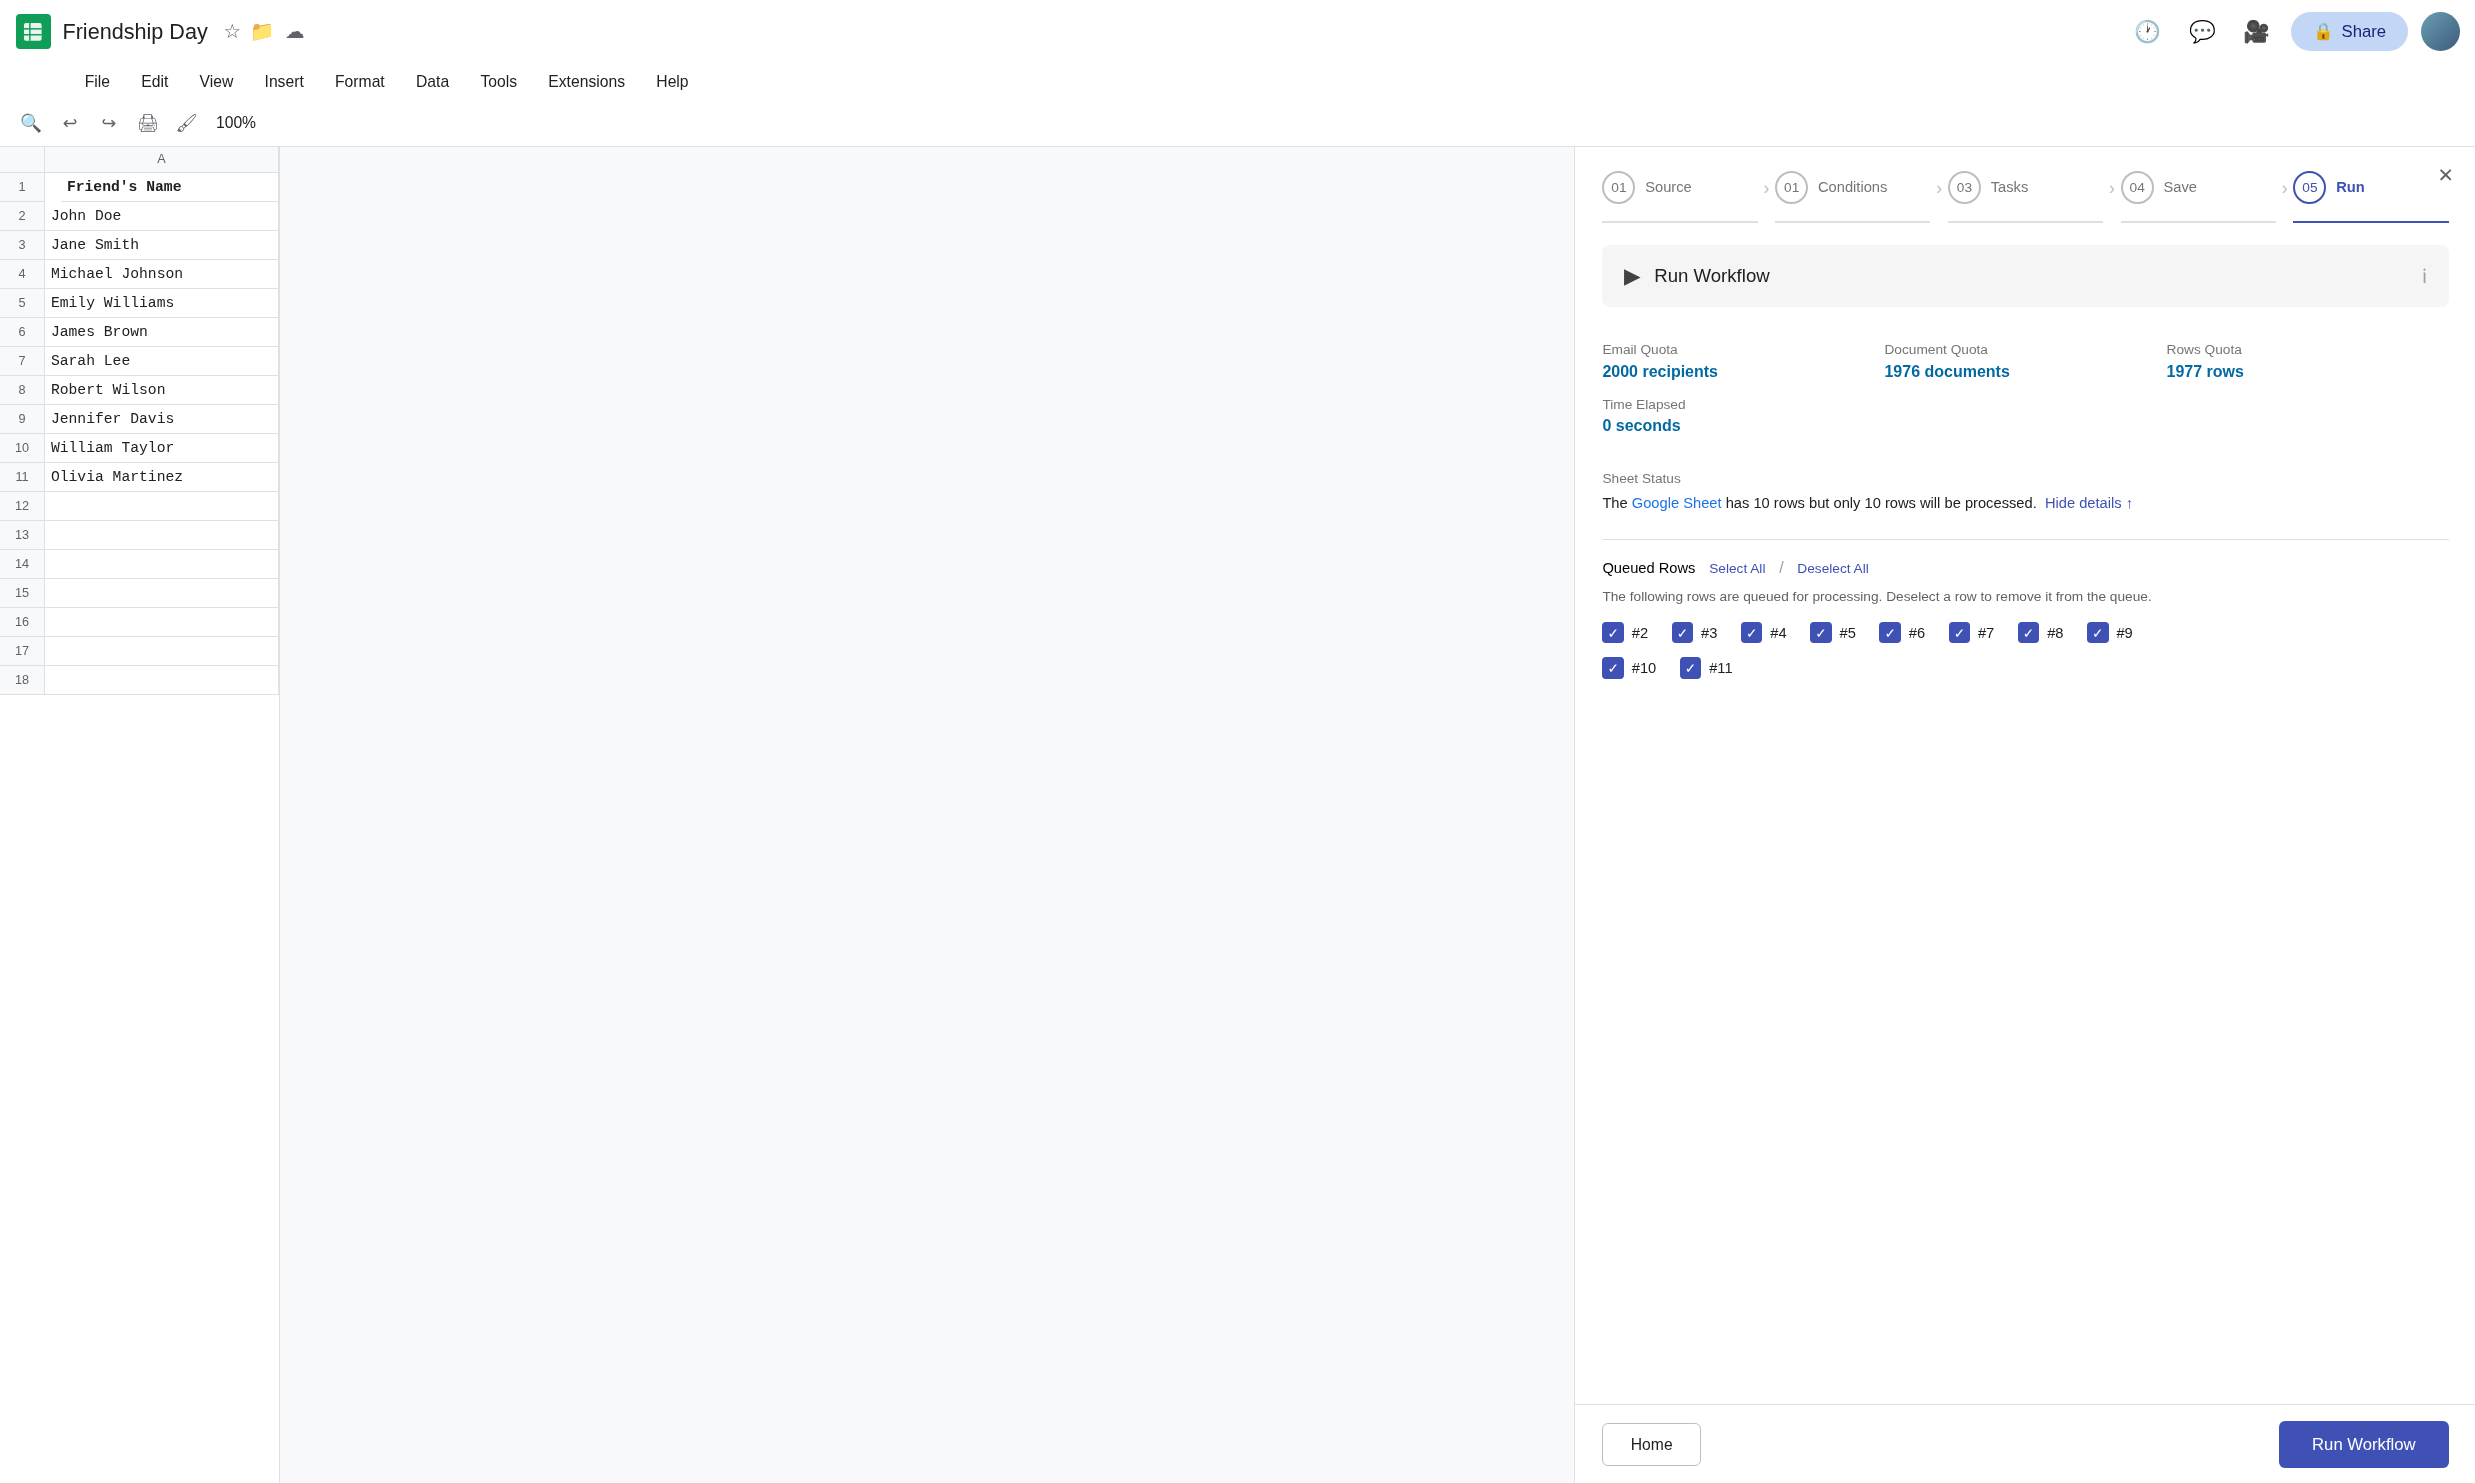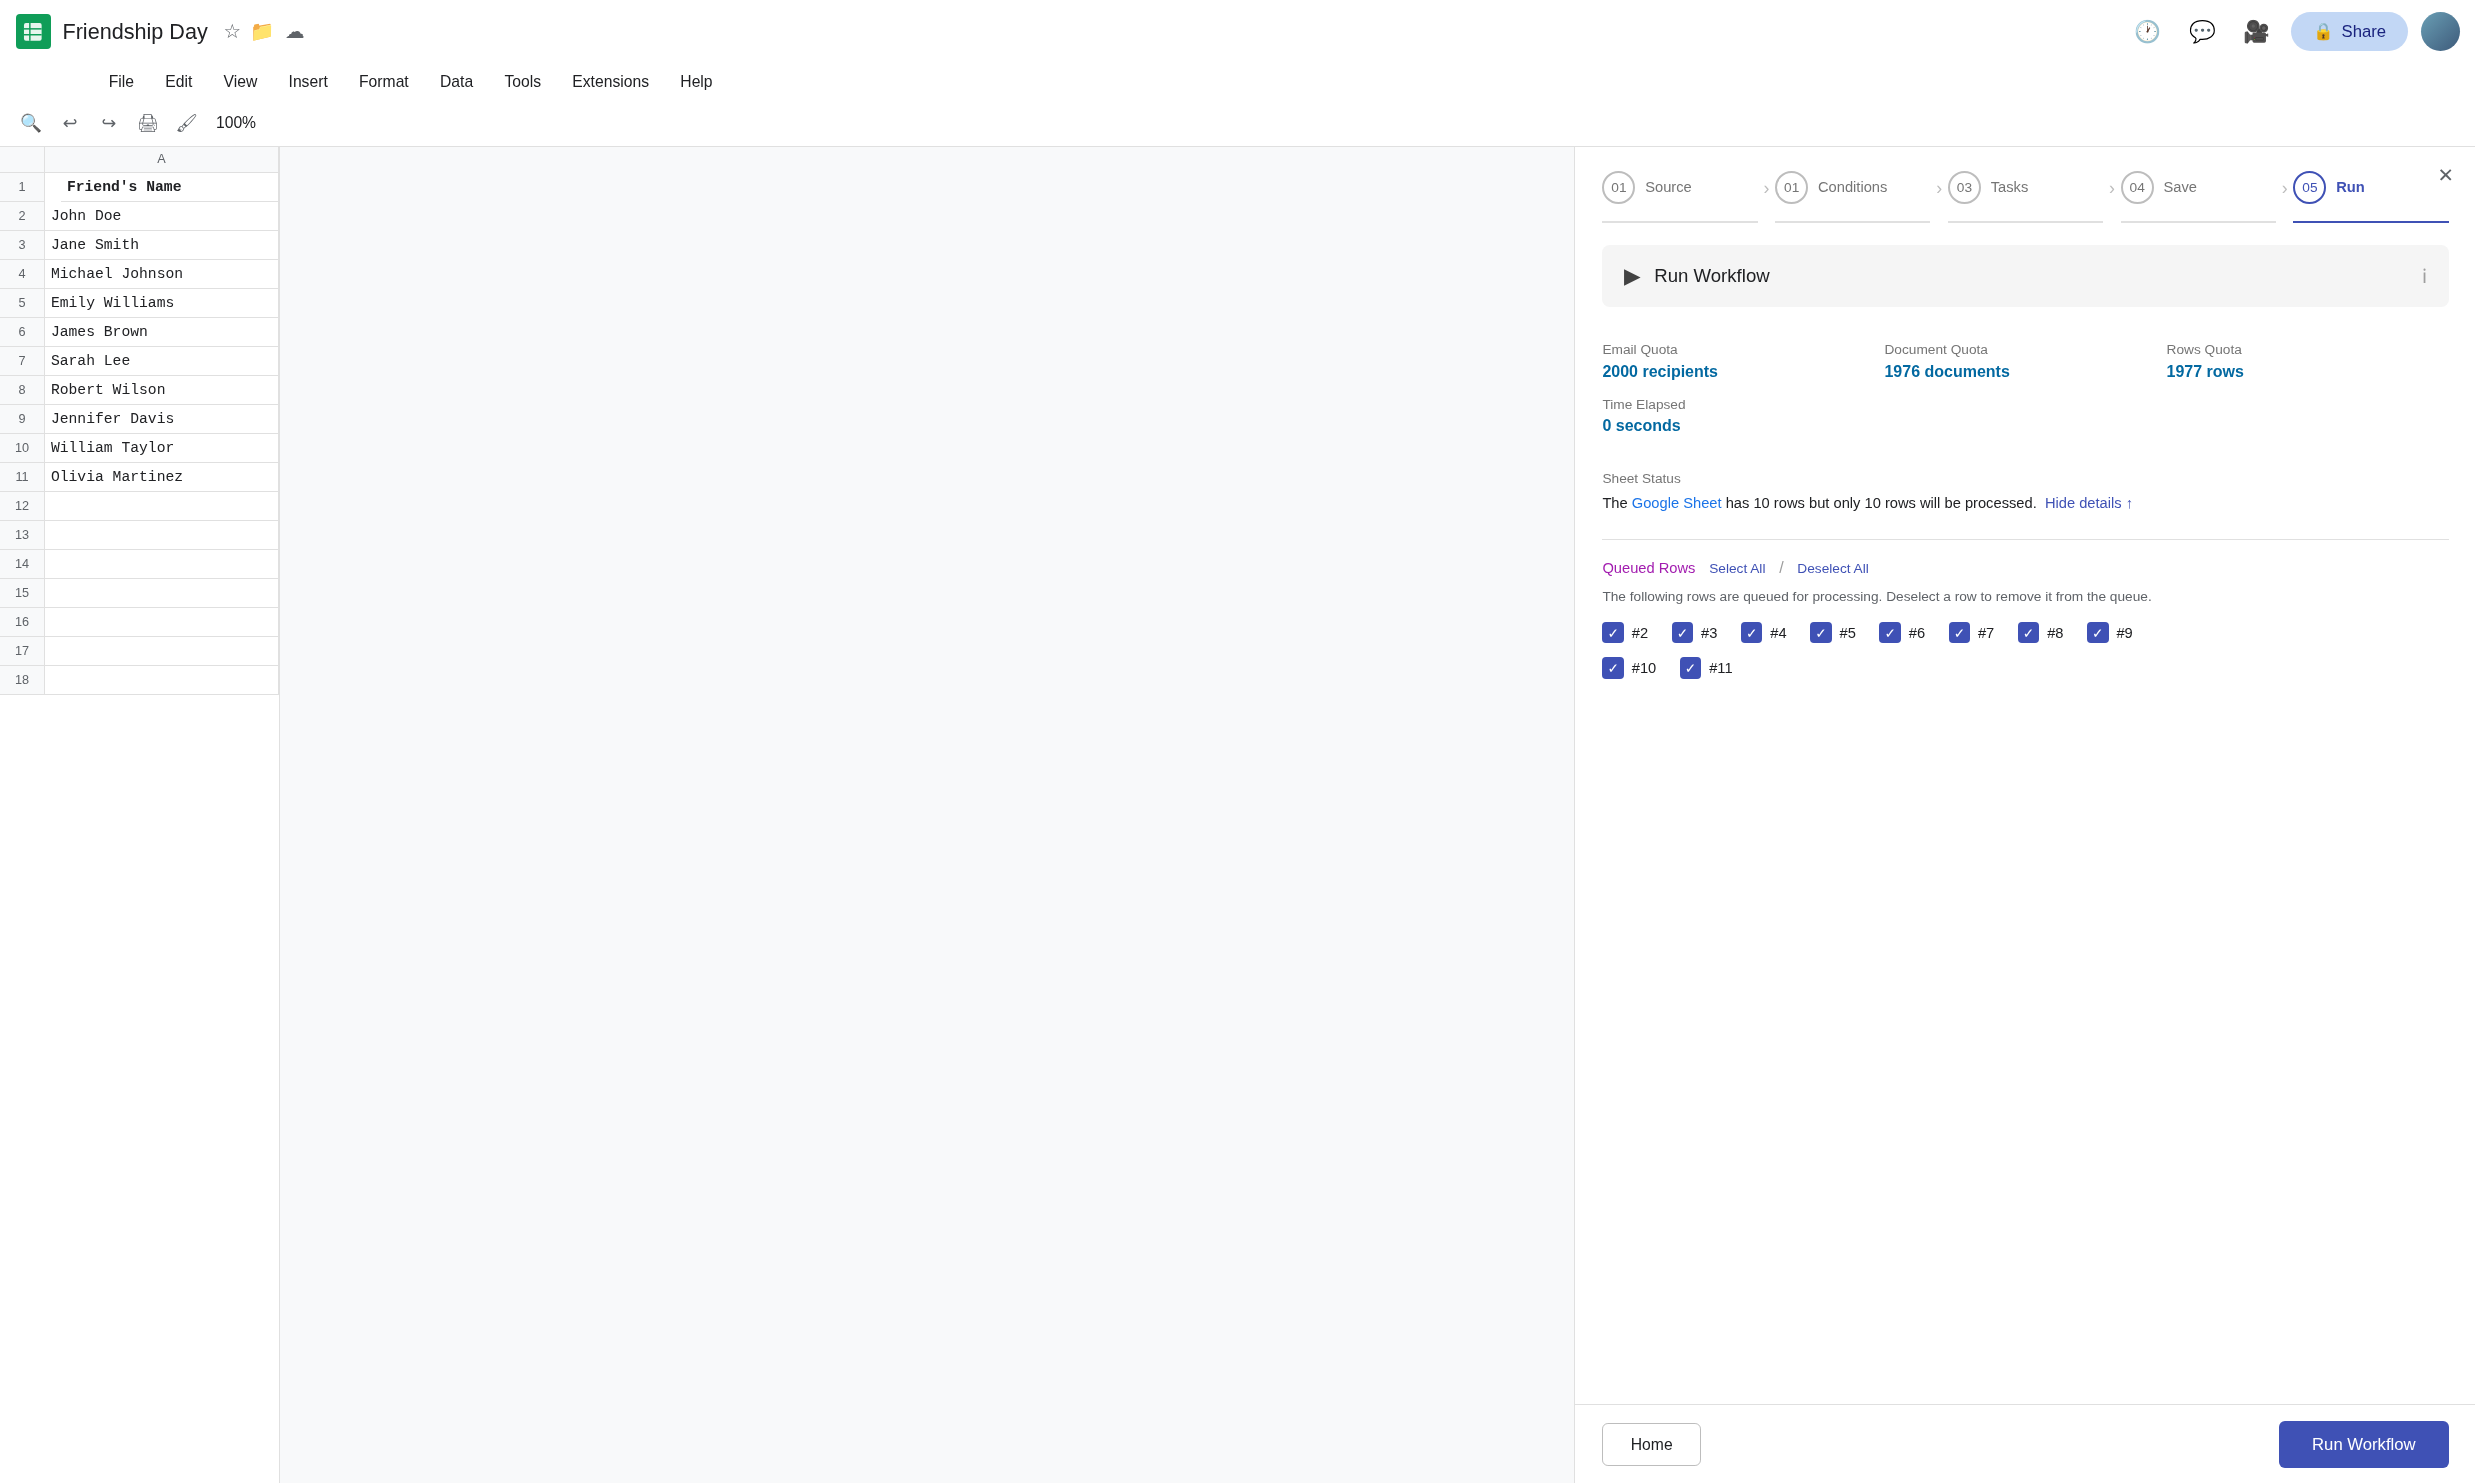--- a/index.html
+++ b/index.html
@@ -55,21 +55,21 @@
       cursor: pointer;
     }
     .avatar {
       width: 39px; height: 39px; border-radius: 50%;
       background: linear-gradient(135deg, #6a9fb5, #3d5a7a);
     }
 
     
     .gs-menubar {
       display: flex; align-items: center; padding: 0 71px;
-      height: 37px; gap: 3.9px; margin-left: 24px;
+      height: 37px; gap: 3.9px;
     }
     .gs-menu-item {
       padding: 3.9px 13.7px; font-size: 15.7px; color: #202124;
       cursor: pointer; border-radius: 3.9px;
     }
 
     
     .gs-toolbar {
       display: flex; align-items: center; padding: 3.9px 13.7px;
       height: 47px; gap: 3.9px; border-bottom: 1px solid #e0e0e0;
@@ -246,21 +246,21 @@
     .gs-link { color: #1a73e8; text-decoration: none; cursor: pointer; }
     .hide-link { color: #3f51b5; text-decoration: none; cursor: pointer; font-size: 14.7px; }
 
     .divider { height: 1px; background: #e0e0e0; margin: 19.6px 0; }
 
     
     .queued-section { }
     .queued-header {
       display: flex; align-items: center; gap: 13.7px; margin-bottom: 11.8px;
     }
-    .queued-title { font-size: 14.7px; color: #a21caf; font-weight: 500; }
+    .queued-title { font-size: 14.7px; color: #000000; font-weight: 500; }
     .select-links { font-size: 13.7px; color: #3f51b5; cursor: pointer; }
     .queued-desc { font-size: 13.7px; color: #5f6368; margin-bottom: 17.6px; }
 
     .checkbox-row {
       display: flex; flex-wrap: wrap; gap: 13.7px 23.5px;
       margin-bottom: 13.7px;
     }
     .checkbox-item {
       display: flex; align-items: center; gap: 7.8px;
       font-size: 14.7px; color: #202124; cursor: pointer;

